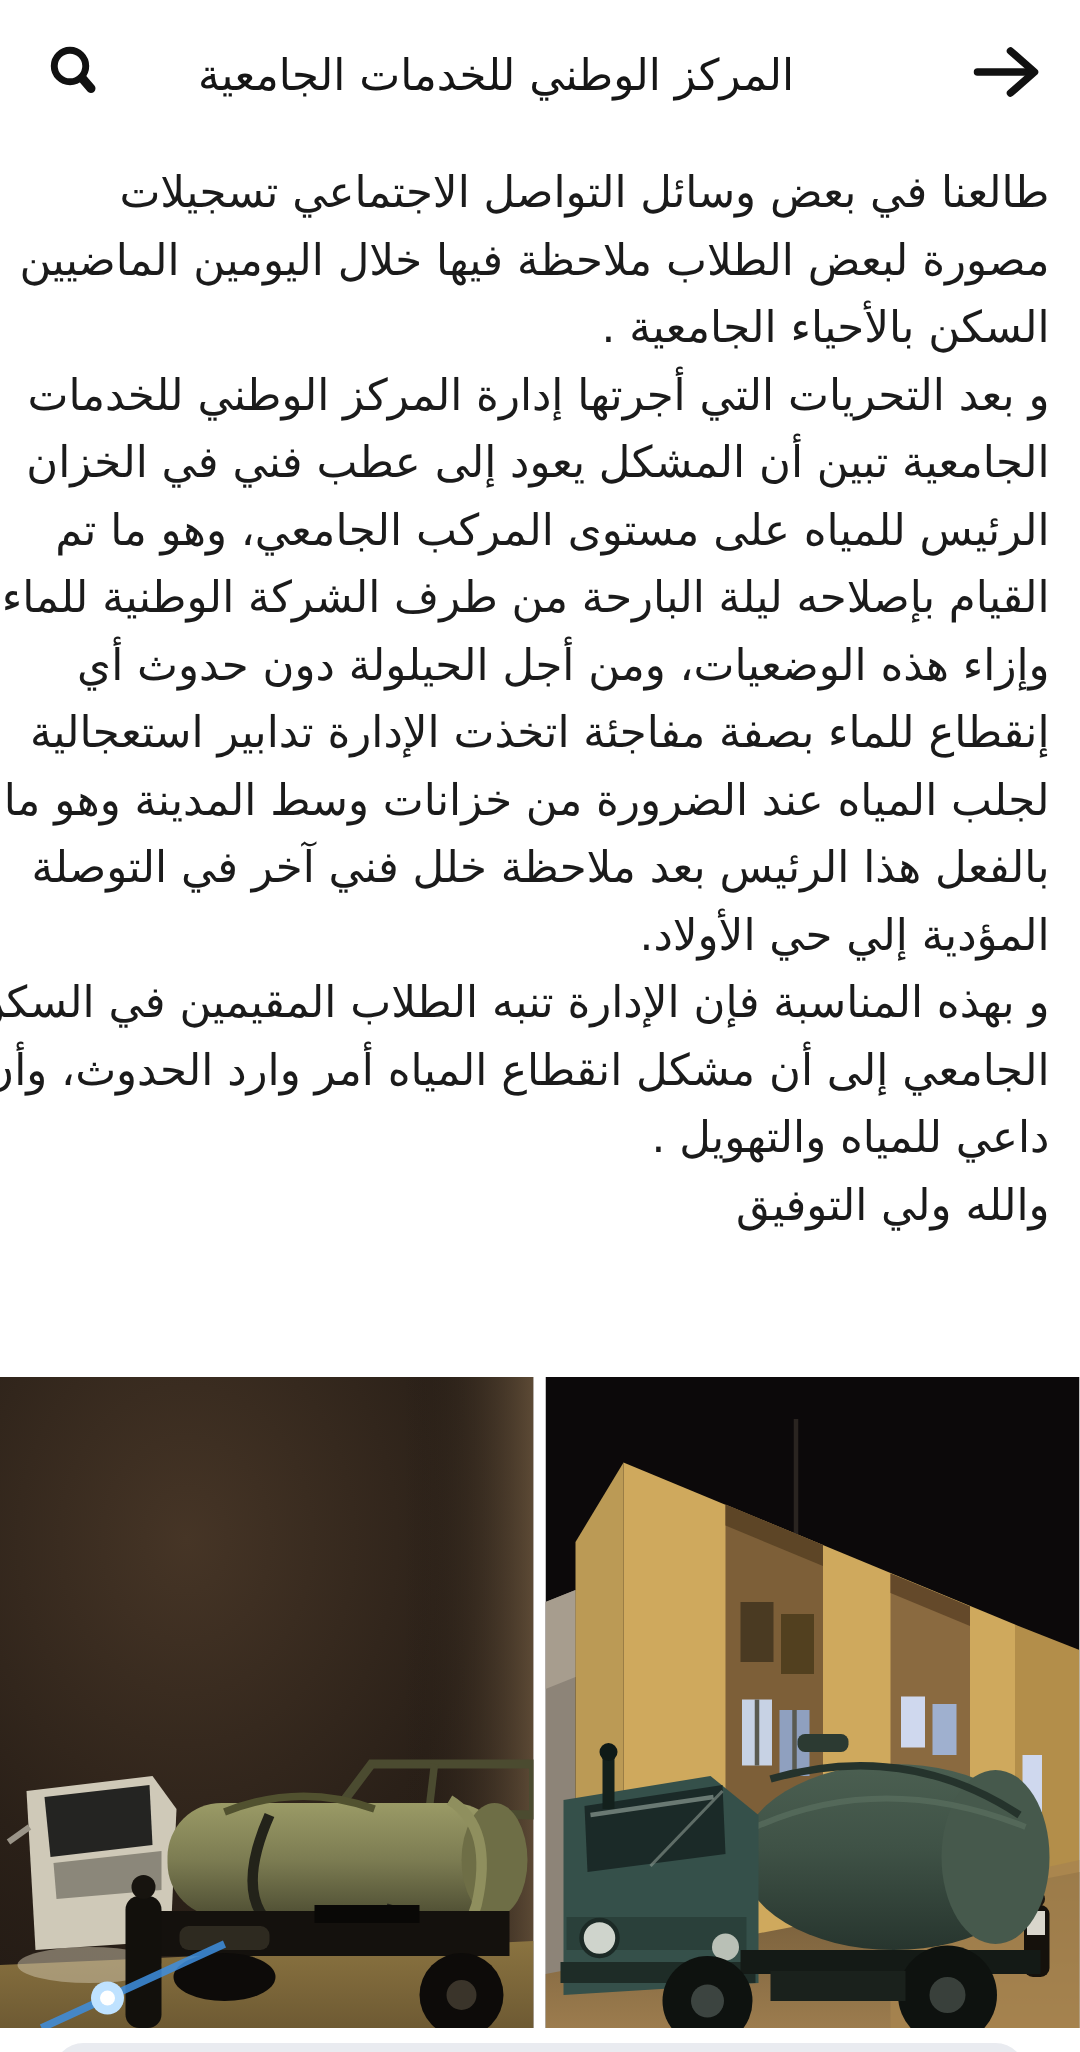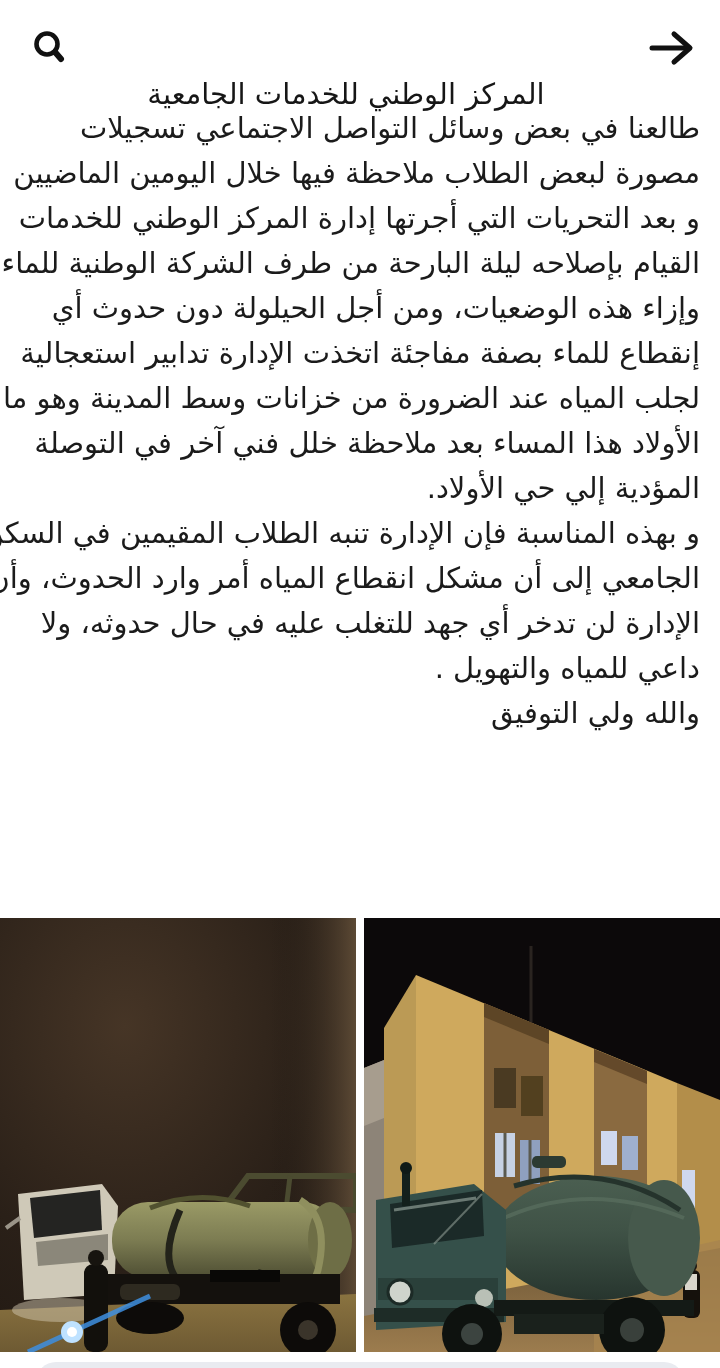--- a/index.html
+++ b/index.html
@@ -20,23 +20,23 @@
   }
   .hdr-search{
     position:absolute;top:22px;right:658px;
     width:52px;height:52px;display:flex;align-items:center;justify-content:center;
     background:none;border:none;padding:0;cursor:pointer;
   }
   
   .pos-left{left:24px;right:auto;}
   .pos-right{left:auto;right:20px;}
   .hdr-title{
-    position:absolute;top:0;height:100px;left:346px;transform:translateX(-50%);
+    position:absolute;top:0;height:100px;left:331px;transform:translateX(-50%);
     display:flex;align-items:center;
-    font-size:29px;font-weight:400;color:#161616;white-space:nowrap;margin-top:44px;
+    font-size:29px;font-weight:400;color:#161616;white-space:nowrap;
   }
   
   .article{
     padding:6px 20px 0 20px;
     direction:rtl;
   }
   .t-line{
     height:45px;line-height:45px;font-size:29px;white-space:nowrap;
     color:var(--text-color,#1b1b1b);
   }
@@ -70,30 +70,32 @@
     <svg width="52" height="40" viewBox="0 0 52 40">
       <line x1="6" y1="20" x2="42" y2="20" stroke="#111" stroke-width="5" stroke-linecap="round"></line>
       <polyline points="28,6 44,20 28,34" fill="none" stroke="#111" stroke-width="5" stroke-linecap="round" stroke-linejoin="round"></polyline>
     </svg>
   </button>
 </div>
 
 <div class="article">
   <div class="t-line">طالعنا في بعض  وسائل التواصل الاجتماعي  تسجيلات</div>
   <div class="t-line">مصورة لبعض الطلاب ملاحظة  فيها خلال اليومين الماضيين</div>
+  <div class="t-line">السكن بالأحياء الجامعية .</div>
   <div class="t-line">و بعد التحريات التي أجرتها إدارة المركز الوطني للخدمات</div>
+  <div class="t-line">الجامعية تبين أن المشكل يعود إلى عطب فني في الخزان</div>
+  <div class="t-line">الرئيس للمياه على مستوى المركب الجامعي،  وهو  ما تم</div>
   <div class="t-line">القيام بإصلاحه ليلة البارحة من طرف الشركة الوطنية للماء.</div>
   <div class="t-line">وإزاء هذه الوضعيات، ومن أجل الحيلولة دون حدوث أي</div>
   <div class="t-line">إنقطاع للماء بصفة مفاجئة اتخذت الإدارة تدابير استعجالية</div>
   <div class="t-line">لجلب المياه عند الضرورة من خزانات وسط المدينة وهو ما تم</div>
-  <div class="t-line">الأولاد هذا المساء بعد ملاحظة خلل فني آخر في التوصلة</div>
+  <div class="t-line">بالفعل هذا الرئيس بعد ملاحظة خلل فني آخر في التوصلة</div>
   <div class="t-line">المؤدية إلي حي الأولاد.</div>
   <div class="t-line">و بهذه المناسبة فإن الإدارة تنبه الطلاب المقيمين في السكن</div>
   <div class="t-line">الجامعي إلى أن مشكل انقطاع المياه أمر وارد الحدوث، وأن</div>
-  <div class="t-line">الإدارة لن تدخر أي جهد للتغلب عليه في حال حدوثه،  ولا</div>
   <div class="t-line">داعي للمياه والتهويل .</div>
   <div class="t-line">والله ولي التوفيق</div>
 </div>
 
 <div class="photos">
 
   <svg class="photo" viewBox="0 0 356 434" preserveAspectRatio="none" role="img" aria-label="شاحنة صهريج أمام عمارة السكن الجامعي ليلاً">
     <defs>
       <linearGradient id="lg-ground" x1="0" y1="0" x2="0" y2="1">
         <stop offset="0" stop-color="#6e5736"></stop>

